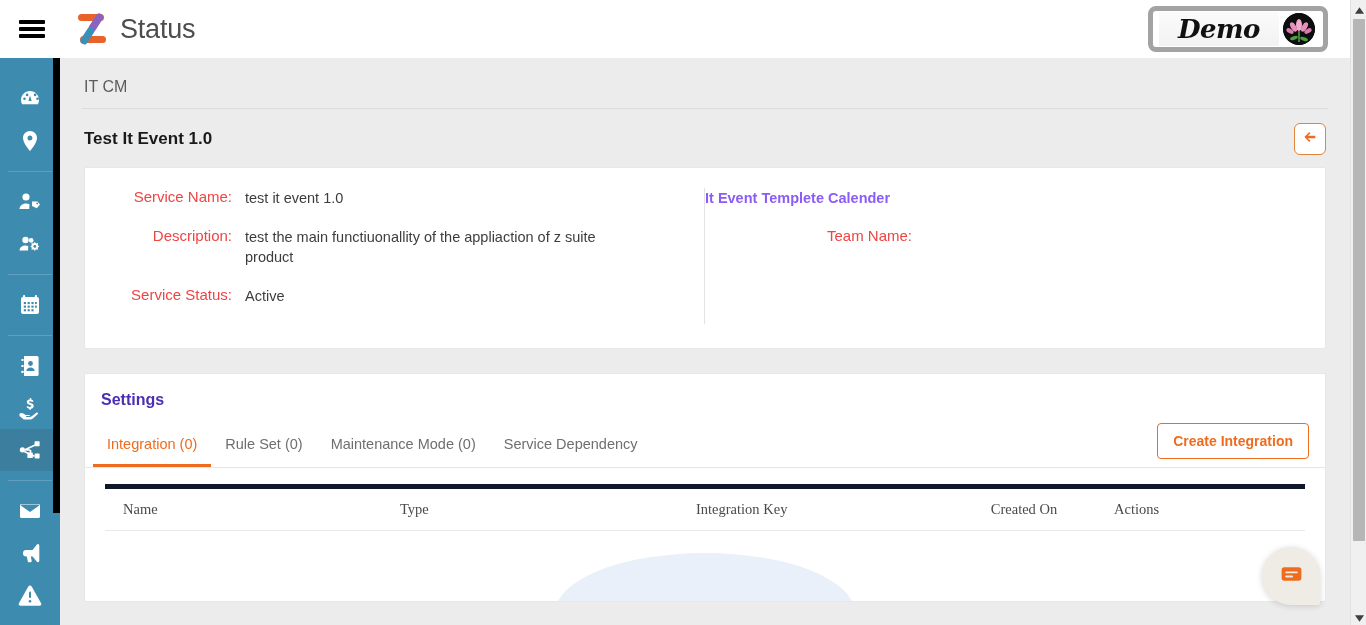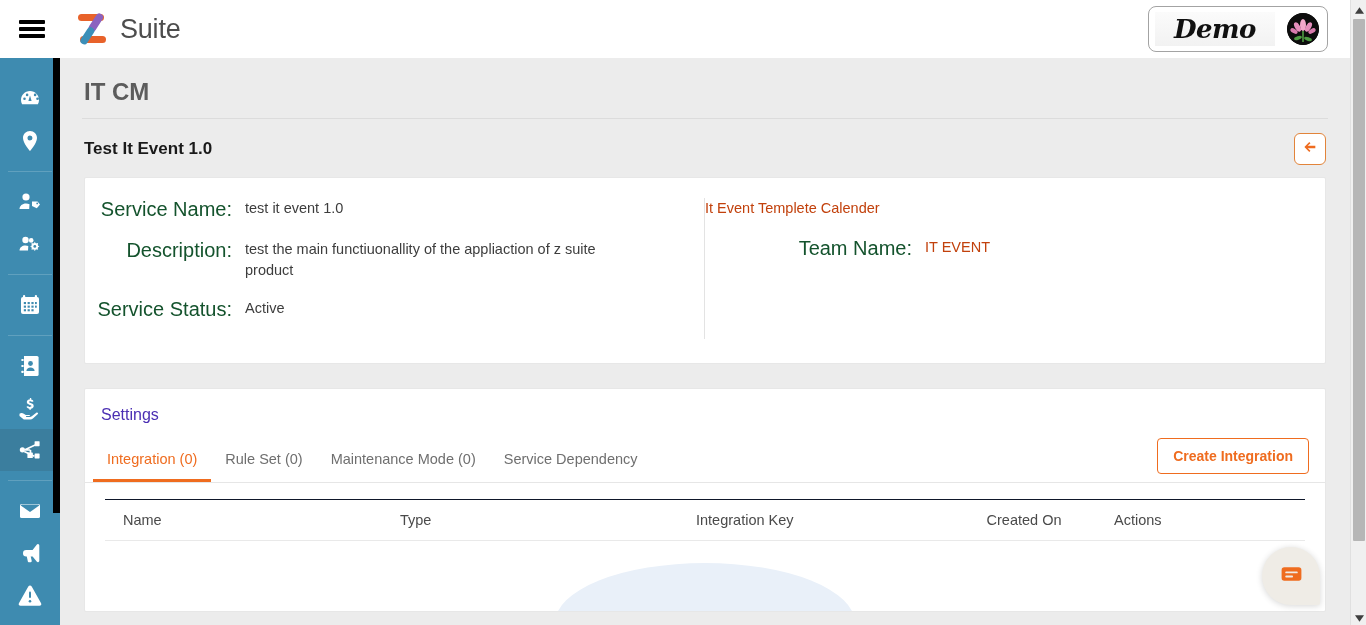--- a/index.html
+++ b/index.html
@@ -39,21 +39,21 @@
   .brand { display: flex; align-items: center; margin-left: 30px; cursor: pointer; }
   .brand-logo { width: 36px; height: 34px; position: relative; margin-right: 9px; }
   .brand-name {
     font-size: 27px; color: #4d4d4d; letter-spacing: -0.2px;
     font-family: "Liberation Sans", sans-serif;
   }
 
   .topright {
     position: absolute; right: 22px; top: 6px;
     height: 46px; width: 180px;
-    border: 1px solid #a3a3a3; border-radius: 8px;
+    border: 5px solid #a3a3a3; border-radius: 8px;
     background: #fff;
     display: flex; align-items: center; justify-content: space-between;
     padding: 0 8px 0 6px;
   }
   .demo-logo {
     width: 120px; height: 34px;
     background: linear-gradient(180deg,#fbfbfb,#f2f2f2);
     display: flex; align-items: center; justify-content: center;
     font-family: "DejaVu Serif", serif;
     font-weight: bold; font-style: italic;
@@ -97,23 +97,23 @@
 
   
   .main {
     position: absolute; left: 60px; top: 58px;
     width: 1290px; height: 567px;
     background: #ececec;
     overflow: hidden;
   }
 
   .page-title {
-    font-size: 24px; color: #5c5c5c;
+    font-size: 16px; color: #5c5c5c;
     padding: 20px 0 12px 24px;
-    font-weight: bold;
+    font-weight: normal;
   }
   .title-rule { height: 1px; background: #dcdcdc; margin: 0 22px; }
 
   .subhead-row {
     display: flex; align-items: center; justify-content: space-between;
     padding: 14px 24px 12px 24px;
     position: relative;
   }
   .subhead {
     font-size: 17px; font-weight: bold; color: #1a1a1a;
@@ -157,38 +157,38 @@
   .details {
     display: flex;
     padding: 20px 0 24px 0;
     position: relative;
     min-height: 136px;
   }
   .detail-col { width: 50%; position: relative; }
   .detail-col.left { border-right: 1px solid #e3e3e3; }
   .drow { display: flex; margin-bottom: 18px; }
   .dlabel {
-    font-size: 20px; color: #14532d;
+    font-size: 15px; color: #ef4444;
     text-align: right; padding-right: 13px;
     flex: 0 0 auto;
   }
   .dval {
     font-size: 14.5px; color: #3d3d3d;
     line-height: 1.42;
   }
-  .dval.link { color: #c2410c; cursor: pointer; }
+  .dval.link { color: #8b5cf6; cursor: pointer; font-weight: bold; }
   .left .dlabel { width: 160px; }
   .left .dval { width: 355px; }
   .right .dlabel { width: 220px; }
   .right .dval { width: 300px; }
 
   
   .settings-card { margin-top: 24px; }
   .settings-title {
-    font-size: 16px; font-weight: normal; color: #4b2fb3;
+    font-size: 16px; font-weight: bold; color: #4b2fb3;
     padding: 17px 16px 14px 16px;
   }
   .tabbar {
     display: flex; align-items: flex-end; justify-content: space-between;
     border-bottom: 1px solid #e6e6e6;
     padding: 0 16px 0 8px;
     position: relative;
   }
   .tabs { display: flex; align-items: flex-end; }
   .tab {
@@ -205,23 +205,24 @@
     background: #fff;
     padding: 9px 15px;
     margin-bottom: 8px;
     cursor: pointer;
     white-space: nowrap;
   }
 
   .table-wrap { padding: 16px 20px 0 20px; }
   .thead {
     display: flex;
-    border-top: 1px solid #0f172a;
+    border-top: 5px solid #0f172a;
     border-bottom: 1px solid #e9e9e9;
     padding: 12px 0 12px 0;
+    font-family: Liberation Serif, serif;
   }
   .th { font-size: 14.5px; color: #4a4a4a; }
   .th.c0 { width: 295px; padding-left: 18px; }
   .th.c1 { width: 296px; }
   .th.c2 { width: 238px; }
   .th.c3 { width: 180px; text-align: center; }
   .th.c4 { width: 140px; }
 
   .empty-illus {
     position: relative;
@@ -287,21 +288,21 @@
 
     <div class="brand">
       <span class="brand-logo">
         <svg viewBox="0 0 36 34" width="36" height="34" xmlns="http://www.w3.org/2000/svg">
           <rect x="3" y="2" width="26" height="7" rx="3.5" fill="#e8622a"></rect>
           <rect x="5" y="24" width="26" height="7" rx="3.5" fill="#e8622a"></rect>
           <rect x="17.5" y="0.5" width="7.5" height="20" rx="3.7" fill="#8b62bf" transform="rotate(33 21 10)"></rect>
           <rect x="9" y="14" width="7.5" height="19" rx="3.7" fill="#3c8fb8" transform="rotate(33 12 23)"></rect>
         </svg>
       </span>
-      <span class="brand-name">Suite</span>
+      <span class="brand-name">Status</span>
     </div>
 
     <div class="topright">
       <div class="demo-logo">Demo</div>
       <div class="avatar">
         <svg viewBox="0 0 32 32" width="32" height="32" xmlns="http://www.w3.org/2000/svg">
           <circle cx="16" cy="16" r="16" fill="#0d0d0d"></circle>
           <ellipse cx="16" cy="12" rx="3" ry="6" fill="#f2a8cb"></ellipse>
           <ellipse cx="10.5" cy="14" rx="2.6" ry="5.2" fill="#e58fbc" transform="rotate(-30 10.5 14)"></ellipse>
           <ellipse cx="21.5" cy="14" rx="2.6" ry="5.2" fill="#e58fbc" transform="rotate(30 21.5 14)"></ellipse>
@@ -487,21 +488,20 @@
             <div class="dval">Active</div>
           </div>
         </div>
 
         <div class="detail-col right">
           <div class="drow">
             <div class="dval link">It Event Templete Calender</div>
           </div>
           <div class="drow">
             <div class="dlabel">Team Name:</div>
-            <div class="dval link">IT EVENT</div>
           </div>
         </div>
       </div>
     </div>
 
     <div class="card settings-card">
       <div class="settings-title">Settings</div>
 
       <div class="tabbar">
         <div class="tabs">

